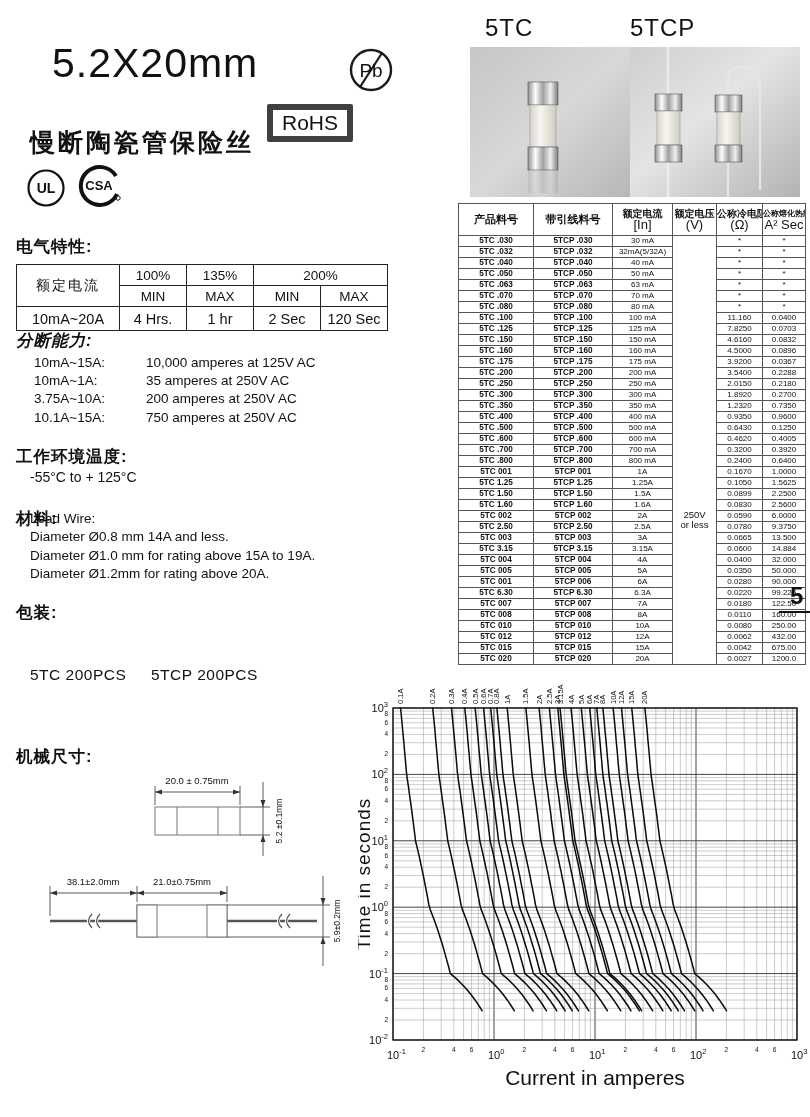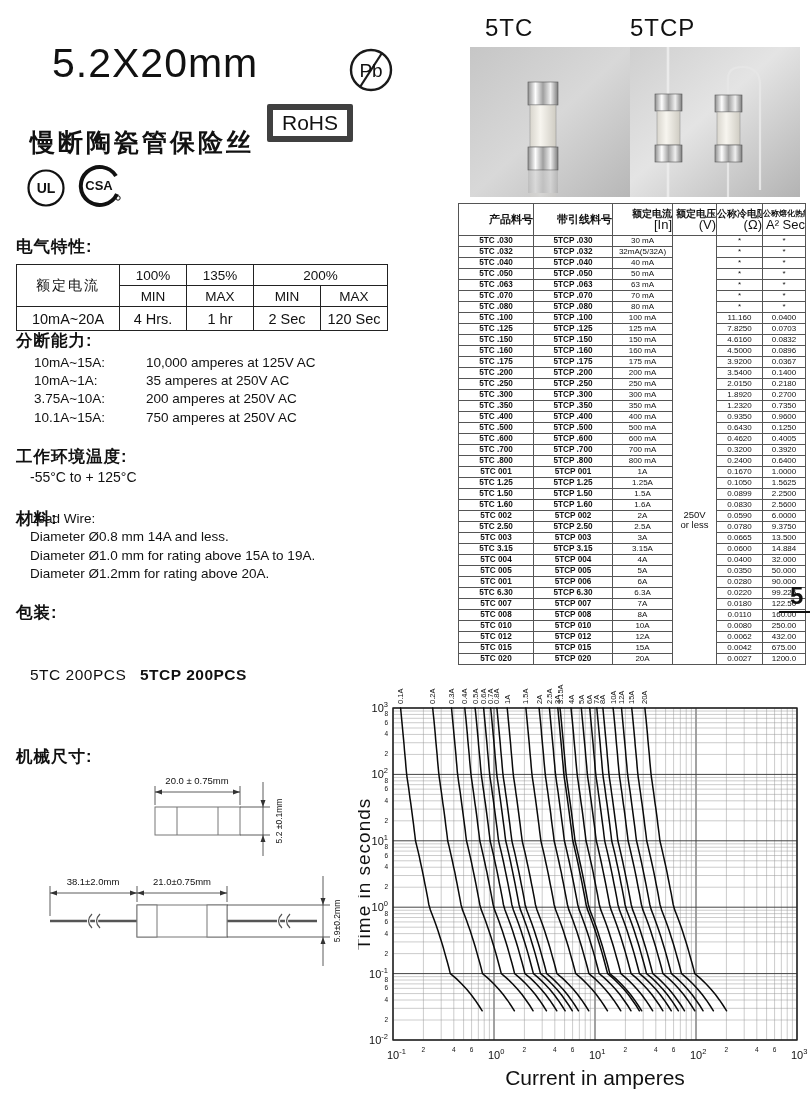--- a/index.html
+++ b/index.html
@@ -20,21 +20,21 @@
   table.elec .ecc{width:58px;}
   table.elec .big{height:23px;font-size:14.5px;text-align:center;}
   .cap-row{position:relative;height:18.2px;font-size:13.5px;}
   .cap-range{position:absolute;left:0;text-align:center;}
   .cap-val{position:absolute;left:112px;}
   .mat-line{height:18.3px;font-size:13.5px;}
   .pcs{font-size:15.5px;letter-spacing:0.5px;}
   .photo-label{font-size:24px;letter-spacing:1px;}
   table.spec{border-collapse:collapse;table-layout:fixed;width:347px;}
   table.spec th,table.spec td{border:1px solid #555;padding:0;text-align:center;overflow:hidden;white-space:nowrap;}
-  table.spec thead th{height:31px;font-size:10px;line-height:11px;font-weight:bold;text-align:right;}
+  table.spec thead th{height:31px;font-size:10px;line-height:11px;font-weight:bold;}
   table.spec thead .sub{font-size:13px;font-weight:normal;}
   table.spec td{height:10px;line-height:10px;font-size:8px;}
   table.spec td.c-part,table.spec td.c-lead{font-weight:bold;font-size:8.2px;}
   table.spec{border:1.6px solid #222;}
   td.c-volt{position:relative;}
   .volt-inner{position:absolute;left:0;top:64%;width:100%;font-size:9.5px;line-height:10px;font-weight:normal;}
   .pagenum{left:790px;top:582px;font-size:24px;font-weight:bold;}
   .pagenum-line{left:779px;top:611px;width:31px;height:2px;background:#111;}
   svg text{font-family:"Liberation Sans","DejaVu Sans",sans-serif;}
   .dimtext{font-size:9.5px;fill:#111;}
@@ -88,21 +88,21 @@
         <td class="big">10mA~20A</td>
         <td class="big">4 Hrs.</td>
         <td class="big">1 hr</td>
         <td class="big">2 Sec</td>
         <td class="big">120 Sec</td>
       </tr>
     </tbody>
       </table>
   </div>
 
-  <div class="abs h-sec" style="left:16px;top:330px;">分断能力:</div>
+  <div class="abs h-sec" style="left:16px;top:330px;font-style:italic;">分断能力:</div>
   <div class="abs" style="left:34px;top:355px;width:330px;">
 
       <div class="cap-row">
         <span class="cap-range">10mA~15A:</span>
         <span class="cap-val">10,000 amperes at 125V AC</span>
       </div>
 
       <div class="cap-row">
         <span class="cap-range">10mA~1A:</span>
         <span class="cap-val">35 amperes at 250V AC</span>
@@ -133,21 +133,21 @@
       <div class="mat-line">Diameter Ø0.8 mm 14A and less.</div>
 
       <div class="mat-line">Diameter Ø1.0 mm for rating above 15A to 19A.</div>
 
       <div class="mat-line">Diameter Ø1.2mm for rating above 20A.</div>
 
   </div>
 
   <div class="abs h-sec" style="left:16px;top:602px;">包装:</div>
   <div class="abs pcs" style="left:30px;top:666px;">5TC 200PCS</div>
-  <div class="abs pcs" style="left:140px;top:666px;font-weight:bold;">5TCP 200PCS</div>
+  <div class="abs pcs" style="left:151px;top:666px;">5TCP 200PCS</div>
 
   <div class="abs h-sec" style="left:16px;top:746px;">机械尺寸:</div>
 
   <div class="abs" style="left:130px;top:768px;text-decoration:underline;">
     <svg width="175" height="88" viewBox="0 0 175 88">
       <line x1="25" y1="18" x2="25" y2="37" stroke="#333" stroke-width="0.8"></line>
       <line x1="110" y1="18" x2="110" y2="37" stroke="#333" stroke-width="0.8"></line>
       <line x1="25" y1="24" x2="110" y2="24" stroke="#333" stroke-width="0.8"></line>
       <path d="M25,24 l7,-2.5 v5 z" fill="#333"></path>
       <path d="M110,24 l-7,-2.5 v5 z" fill="#333"></path>
@@ -359,21 +359,21 @@
             <td class="c-lead">5TCP .175</td>
             <td class="c-cur">175 mA</td>
             <td class="c-res">3.9200</td>
             <td class="c-i2t">0.0367</td>
           </tr>
           <tr>
             <td class="c-part">5TC .200</td>
             <td class="c-lead">5TCP .200</td>
             <td class="c-cur">200 mA</td>
             <td class="c-res">3.5400</td>
-            <td class="c-i2t">0.1400</td>
+            <td class="c-i2t">0.2288</td>
           </tr>
           <tr>
             <td class="c-part">5TC .250</td>
             <td class="c-lead">5TCP .250</td>
             <td class="c-cur">250 mA</td>
             <td class="c-res">2.0150</td>
             <td class="c-i2t">0.2180</td>
           </tr>
           <tr>
             <td class="c-part">5TC .300</td>

